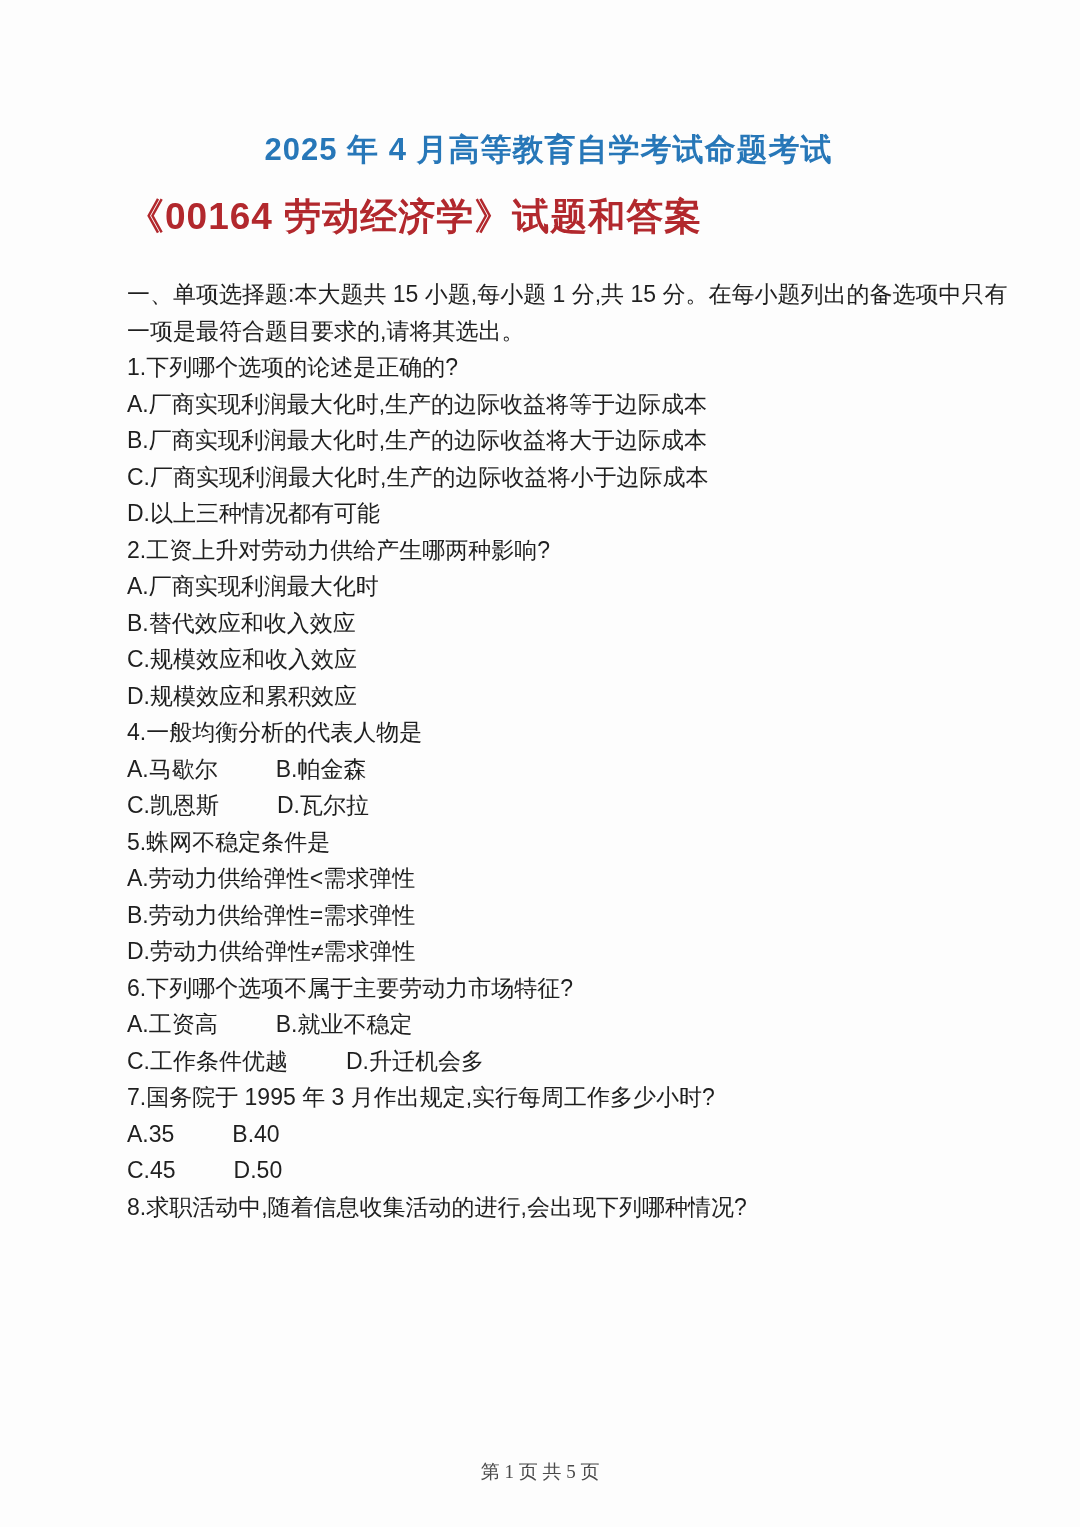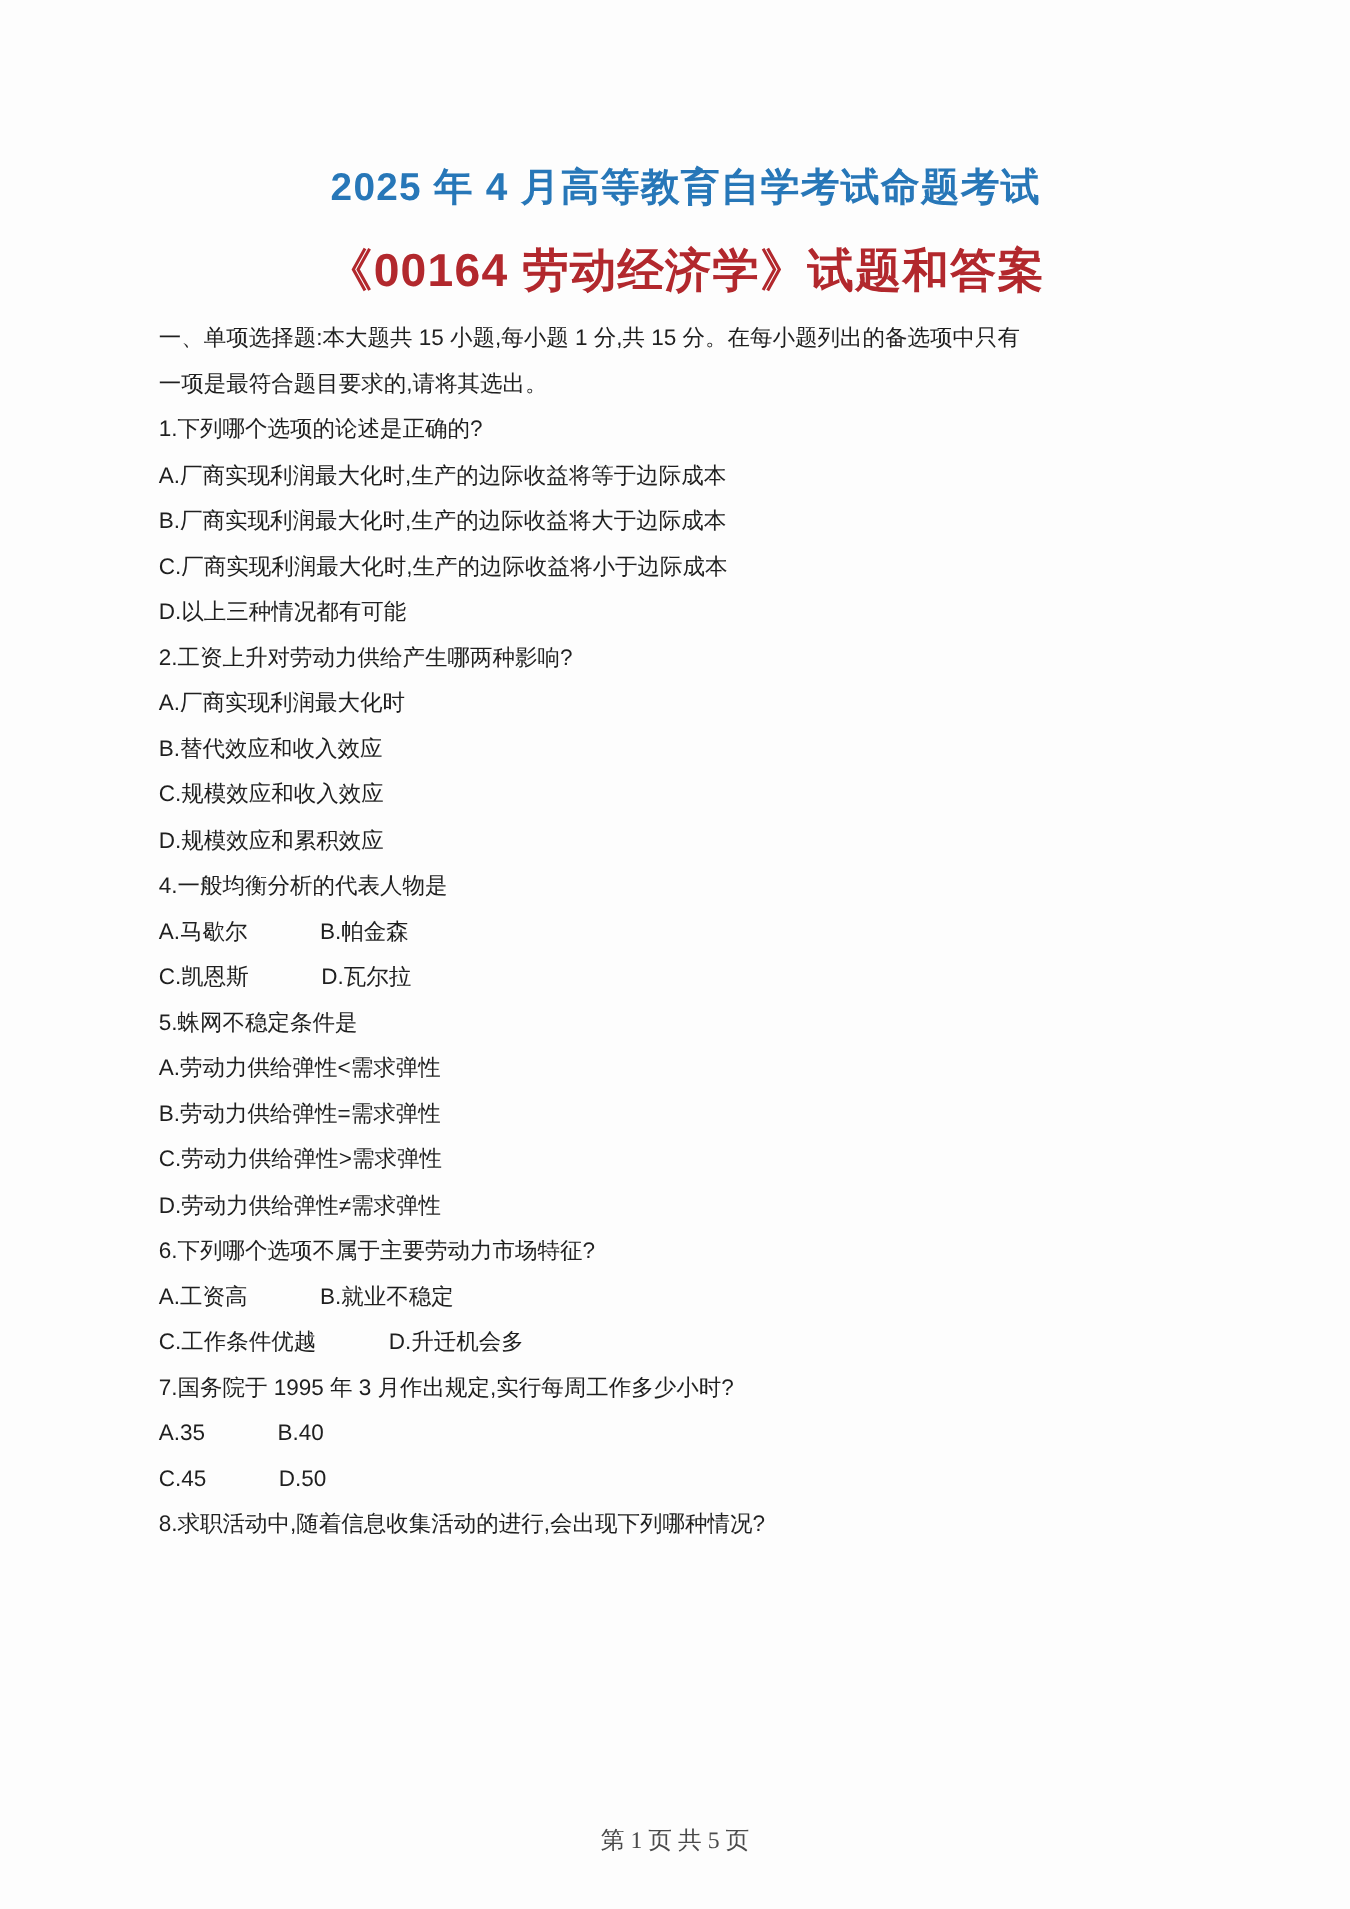--- a/index.html
+++ b/index.html
@@ -23,30 +23,29 @@
     margin: 0;
     text-align: center;
     font-size: 31px;
     line-height: 36px;
     font-weight: 700;
     color: #2777b8;
     letter-spacing: 1px;
   }
   .title-course {
     margin: 26px 0 0 0;
-    text-align: center;
     font-size: 37px;
     line-height: 46px;
     font-weight: 700;
     color: #b2282d;
     letter-spacing: 1px;
   }
   .doc-body {
-    margin-top: 12px;
-    font-size: 18px;
+    margin-top: 36px;
+    font-size: 23px;
     line-height: 36.5px;
     font-weight: 400;
   }
   .line {
     margin: 0;
     white-space: nowrap;
   }
   .question { margin: 0; }
   .opt { display: inline-block; }
   .opt-2 { margin-left: 58px; }
@@ -94,21 +93,20 @@
     <div class="question">
       <p class="line">4.一般均衡分析的代表人物是</p>
       <p class="line"><span class="opt">A.马歇尔</span><span class="opt opt-2">B.帕金森</span></p>
       <p class="line"><span class="opt">C.凯恩斯</span><span class="opt opt-2">D.瓦尔拉</span></p>
     </div>
 
     <div class="question">
       <p class="line">5.蛛网不稳定条件是</p>
       <p class="line"><span class="opt">A.劳动力供给弹性&lt;需求弹性</span></p>
       <p class="line"><span class="opt">B.劳动力供给弹性=需求弹性</span></p>
-      <p class="line"><span class="opt">C.劳动力供给弹性&gt;需求弹性</span></p>
       <p class="line"><span class="opt">D.劳动力供给弹性≠需求弹性</span></p>
     </div>
 
     <div class="question">
       <p class="line">6.下列哪个选项不属于主要劳动力市场特征?</p>
       <p class="line"><span class="opt">A.工资高</span><span class="opt opt-2">B.就业不稳定</span></p>
       <p class="line"><span class="opt">C.工作条件优越</span><span class="opt opt-2">D.升迁机会多</span></p>
     </div>
 
     <div class="question">

